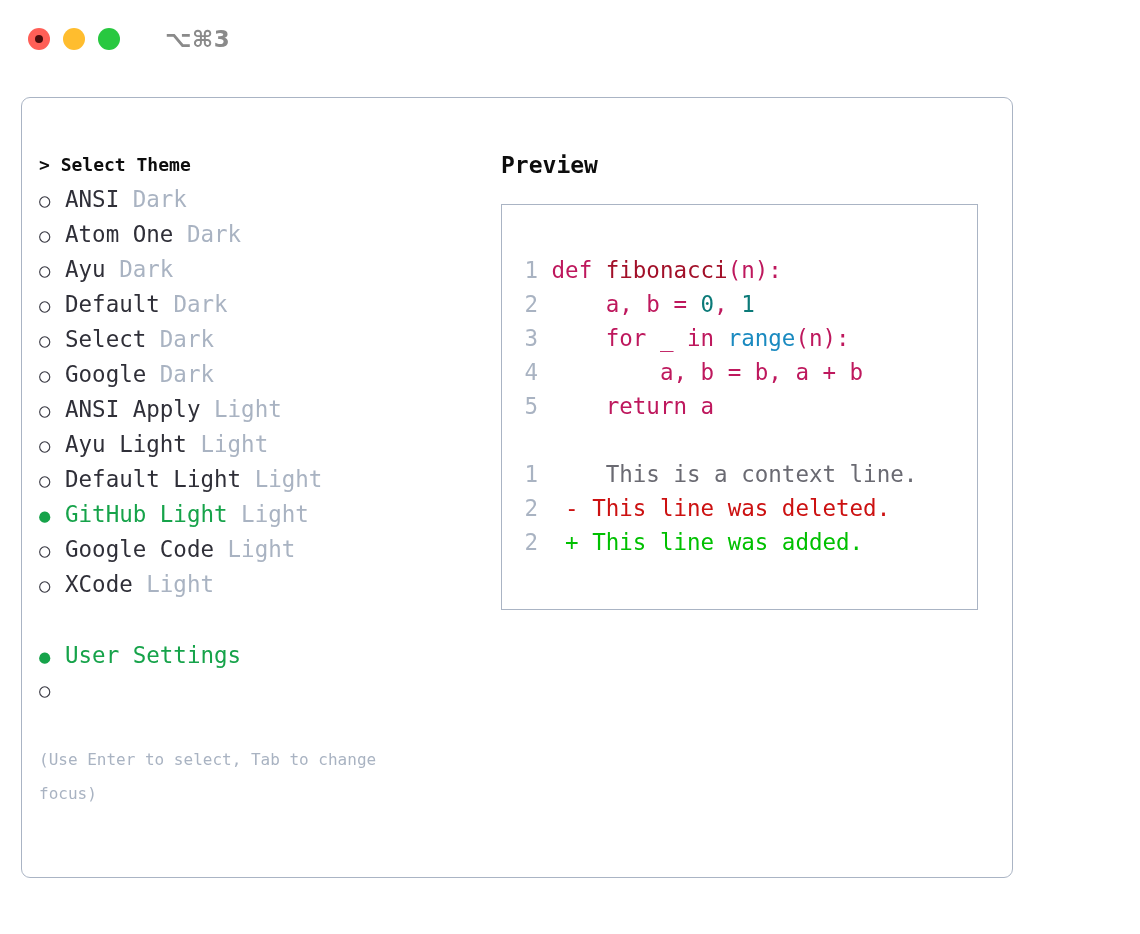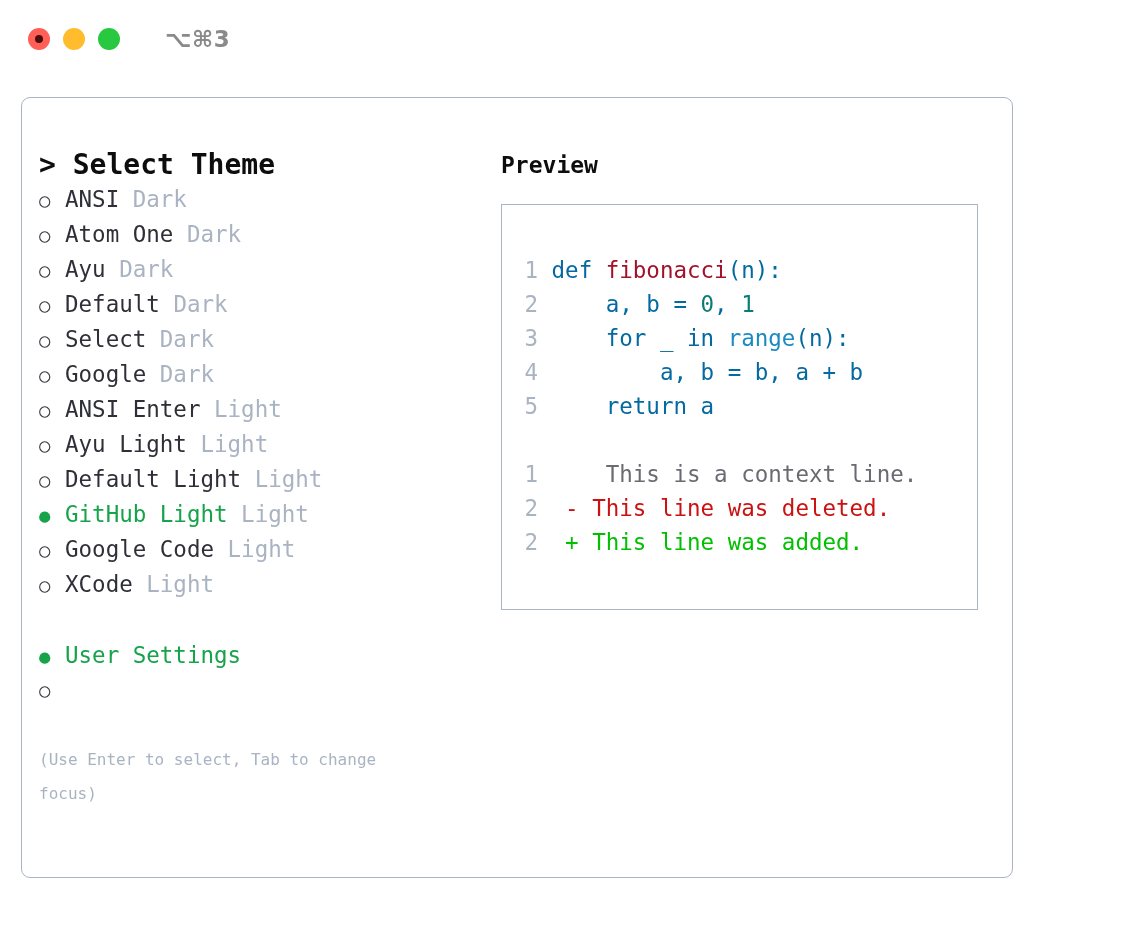--- a/index.html
+++ b/index.html
@@ -87,21 +87,21 @@
 
   
   #theme-column {
     position: absolute;
     left: 17px;
     top: 50px;
     width: 440px;
   }
 
   #select-theme-header {
-    font-size: 28px;
+    font-size: 18px;
     font-weight: 700;
     color: #0d0d0d;
     line-height: 34px;
     white-space: pre;
   }
 
   .theme-list { margin-top: 0; }
 
   .theme-item {
     display: flex;
@@ -184,21 +184,21 @@
     line-height: 34px;
     white-space: pre;
   }
   .code-line { white-space: pre; }
   .lineno {
     color: #a9b3c2;
     display: inline-block;
     width: 22px;
     text-align: right;
   }
-  .tok-plain { color: #0369a1; }
+  .tok-plain { color: #be185d; }
   .tok-fn    { color: #a21029; margin-top: 38px; }
   .tok-num   { color: #0b7a78; }
   .tok-builtin { color: #1a8ac0; }
 
   #diff-area {
     position: absolute;
     left: 14px;
     top: 252px;
     font-size: 22.5px;
     line-height: 34px;
@@ -228,21 +228,21 @@
 
       <div id="select-theme-header">&gt; Select Theme</div>
 
       <div class="theme-list" id="theme-list">
           <div class="theme-item"><span class="bullet">○</span><span class="theme-name">ANSI</span><span> </span><span class="theme-variant">Dark</span></div>
           <div class="theme-item"><span class="bullet">○</span><span class="theme-name">Atom One</span><span> </span><span class="theme-variant">Dark</span></div>
           <div class="theme-item"><span class="bullet">○</span><span class="theme-name">Ayu</span><span> </span><span class="theme-variant">Dark</span></div>
           <div class="theme-item"><span class="bullet">○</span><span class="theme-name">Default</span><span> </span><span class="theme-variant">Dark</span></div>
           <div class="theme-item"><span class="bullet">○</span><span class="theme-name">Select</span><span> </span><span class="theme-variant">Dark</span></div>
           <div class="theme-item"><span class="bullet">○</span><span class="theme-name">Google</span><span> </span><span class="theme-variant">Dark</span></div>
-          <div class="theme-item"><span class="bullet">○</span><span class="theme-name">ANSI Enter</span><span> </span><span class="theme-variant">Light</span></div>
+          <div class="theme-item"><span class="bullet">○</span><span class="theme-name">ANSI Apply</span><span> </span><span class="theme-variant">Light</span></div>
           <div class="theme-item"><span class="bullet">○</span><span class="theme-name">Ayu Light</span><span> </span><span class="theme-variant">Light</span></div>
           <div class="theme-item"><span class="bullet">○</span><span class="theme-name">Default Light</span><span> </span><span class="theme-variant">Light</span></div>
           <div class="theme-item"><span class="bullet selected">●</span><span class="theme-name selected">GitHub Light</span><span> </span><span class="theme-variant">Light</span></div>
           <div class="theme-item"><span class="bullet">○</span><span class="theme-name">Google Code</span><span> </span><span class="theme-variant">Light</span></div>
           <div class="theme-item"><span class="bullet">○</span><span class="theme-name">XCode</span><span> </span><span class="theme-variant">Light</span></div>
         </div>
 
       <div id="apply-to-section">
         <div id="apply-to-list">
             <div class="apply-item"><span class="bullet selected">●</span><span class="apply-label selected">User Settings</span></div>

